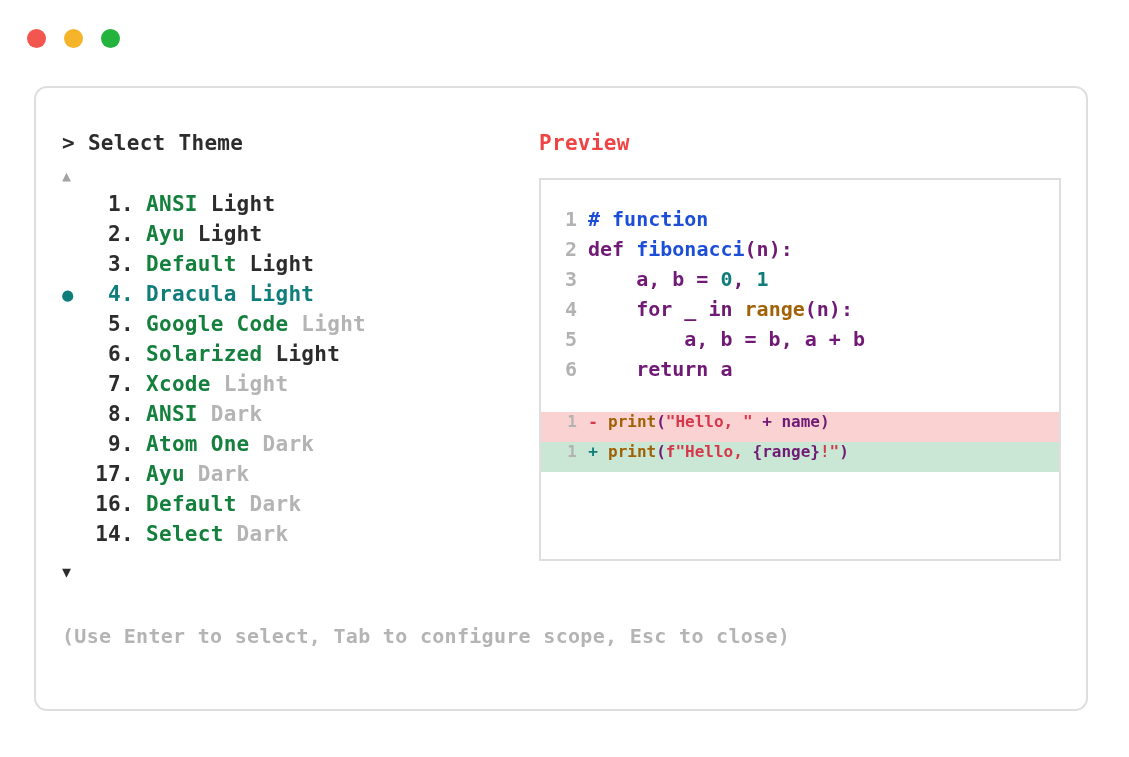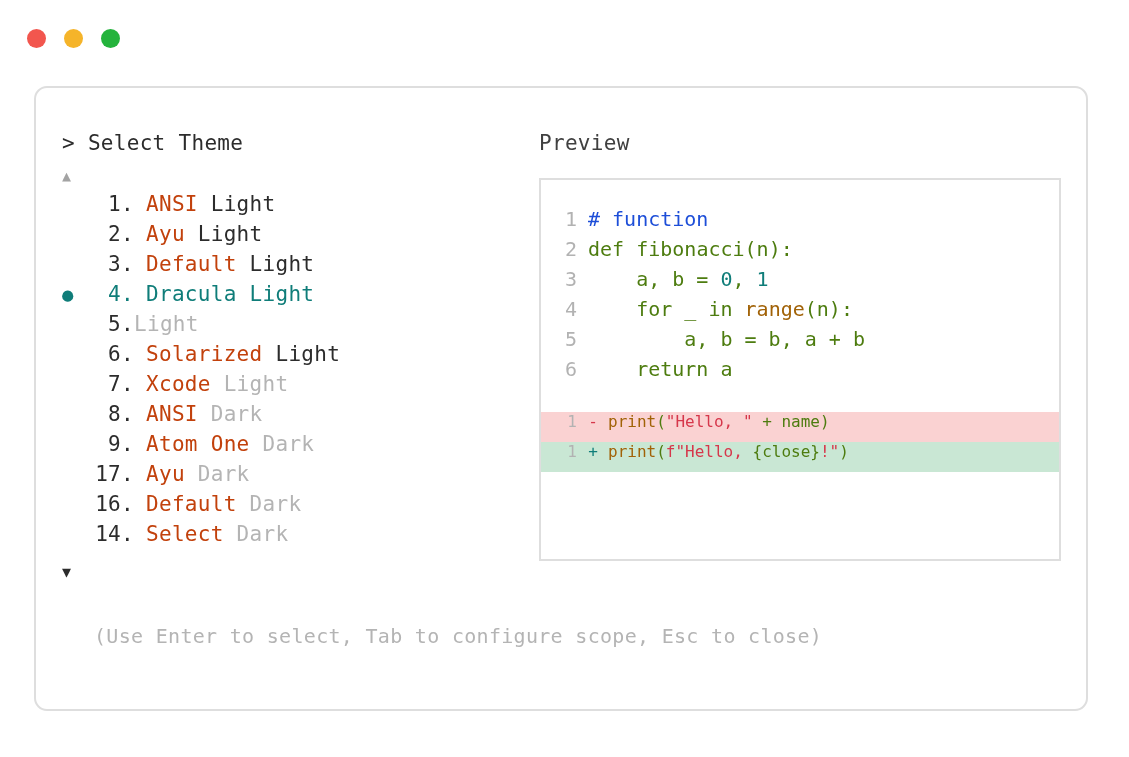--- a/index.html
+++ b/index.html
@@ -42,20 +42,21 @@
     border: 2px solid #dedede;
     border-radius: 13px;
     box-sizing: border-box;
     background: #ffffff;
   }
 
   .panel-inner {
     position: relative;
     width: 100%;
     height: 100%;
+    font-weight: bold;
   }
 
   
   .left-col {
     position: absolute;
     left: 26px;
     top: 42px;
     width: 470px;
   }
 
@@ -98,51 +99,50 @@
     font-size: 19px;
     color: #0f7d79;
   }
   .row-num {
     width: 46px;
     flex: 0 0 46px;
     text-align: right;
     color: #2c2c2c;
   }
   .row-name {
-    color: #c2410c;
+    color: #15803d;
     padding-left: 12px;
   }
   .row-suffix { color: #2c2c2c; }
   .row-suffix.dim { color: #b4b4b4; }
 
   .theme-row.selected .row-num,
   .theme-row.selected .row-name,
   .theme-row.selected .row-suffix { color: #0f7d79; }
 
   .hint {
     position: absolute;
     left: 26px;
     top: 536px;
     font-size: 20px;
     color: #b4b4b4;
     letter-spacing: 0.3px;
     white-space: pre;
-    margin-left: 32px;
   }
 
   
   .right-col {
     position: absolute;
     left: 503px;
     top: 42px;
     width: 530px;
   }
   .preview-label {
     font-size: 21px;
-    color: #404040;
+    color: #ef4444;
     letter-spacing: 0.3px;
     line-height: 26px;
     white-space: pre;
   }
   .preview-box {
     margin-top: 22px;
     width: 522px;
     height: 383px;
     border: 2px solid #dedede;
     box-sizing: border-box;
@@ -166,25 +166,25 @@
     width: 16px;
     flex: 0 0 16px;
     text-align: right;
     color: #b2b2b2;
     margin-right: 11px;
   }
   .code-txt { color: #2c2c2c; }
 
   
   .tok-comment { color: #1d4ed8; }
-  .tok-fn      { color: #4d7c0f; }
+  .tok-fn      { color: #1d4ed8; }
   .tok-num     { color: #0f7d79; }
   .tok-builtin { color: #a16207; }
   .tok-str     { color: #d6374b; }
-  .tok-plain   { color: #4d7c0f; }
+  .tok-plain   { color: #701a75; }
 
   .code-gap { height: 28px; }
 
   .diff-line {
     display: flex;
     align-items: baseline;
     height: 30px;
     padding-left: 20px;
   }
   .diff-line.del { background: #fad2d2; }
@@ -214,21 +214,21 @@
 
       <div class="prompt-line"><span class="prompt-caret">&gt;</span><span> </span><span>Select Theme</span></div>
 
       <div class="scroll-arrow up">▲</div>
 
       <div class="theme-list" id="theme-list">
           <div class="theme-row"><span class="row-bullet"></span><span class="row-num">1.</span><span class="row-name">ANSI </span><span class="row-suffix">Light</span></div>
           <div class="theme-row"><span class="row-bullet"></span><span class="row-num">2.</span><span class="row-name">Ayu </span><span class="row-suffix">Light</span></div>
           <div class="theme-row"><span class="row-bullet"></span><span class="row-num">3.</span><span class="row-name">Default </span><span class="row-suffix">Light</span></div>
           <div class="theme-row selected"><span class="row-bullet">●</span><span class="row-num">4.</span><span class="row-name">Dracula </span><span class="row-suffix">Light</span></div>
-          <div class="theme-row"><span class="row-bullet"></span><span class="row-num">5.</span><span class="row-suffix dim">Light</span></div>
+          <div class="theme-row"><span class="row-bullet"></span><span class="row-num">5.</span><span class="row-name">Google Code </span><span class="row-suffix dim">Light</span></div>
           <div class="theme-row"><span class="row-bullet"></span><span class="row-num">6.</span><span class="row-name">Solarized </span><span class="row-suffix">Light</span></div>
           <div class="theme-row"><span class="row-bullet"></span><span class="row-num">7.</span><span class="row-name">Xcode </span><span class="row-suffix dim">Light</span></div>
           <div class="theme-row"><span class="row-bullet"></span><span class="row-num">8.</span><span class="row-name">ANSI </span><span class="row-suffix dim">Dark</span></div>
           <div class="theme-row"><span class="row-bullet"></span><span class="row-num">9.</span><span class="row-name">Atom One </span><span class="row-suffix dim">Dark</span></div>
           <div class="theme-row"><span class="row-bullet"></span><span class="row-num">17.</span><span class="row-name">Ayu </span><span class="row-suffix dim">Dark</span></div>
           <div class="theme-row"><span class="row-bullet"></span><span class="row-num">16.</span><span class="row-name">Default </span><span class="row-suffix dim">Dark</span></div>
           <div class="theme-row"><span class="row-bullet"></span><span class="row-num">14.</span><span class="row-name">Select </span><span class="row-suffix dim">Dark</span></div>
         </div>
 
       <div class="scroll-arrow down">▼</div>
@@ -244,20 +244,20 @@
         <div class="code-gap"></div>
         <div id="diff-area">
             <div class="diff-line del">
               <span class="ln">1</span>
               <span class="diff-sign">-</span>
               <span class="code-txt"><span class="tok-builtin">print</span><span class="tok-plain">(</span><span class="tok-str">"Hello, "</span><span class="tok-plain"> + name)</span></span>
             </div>
             <div class="diff-line add">
               <span class="ln">1</span>
               <span class="diff-sign">+</span>
-              <span class="code-txt"><span class="tok-builtin">print</span><span class="tok-plain">(</span><span class="tok-str">f"Hello, </span><span class="tok-plain">{close}</span><span class="tok-str">!"</span><span class="tok-plain">)</span></span>
+              <span class="code-txt"><span class="tok-builtin">print</span><span class="tok-plain">(</span><span class="tok-str">f"Hello, </span><span class="tok-plain">{range}</span><span class="tok-str">!"</span><span class="tok-plain">)</span></span>
             </div>
           </div>
       </div>
     </div>
 
   </div>
 </div>
 
 </body></html>

